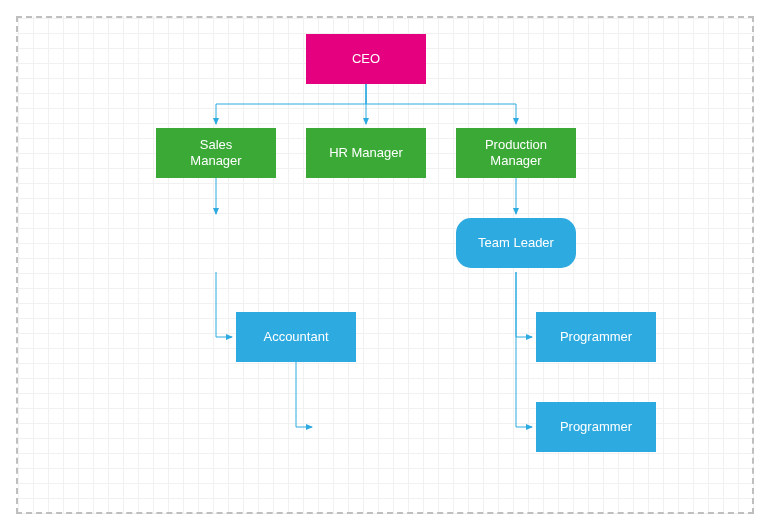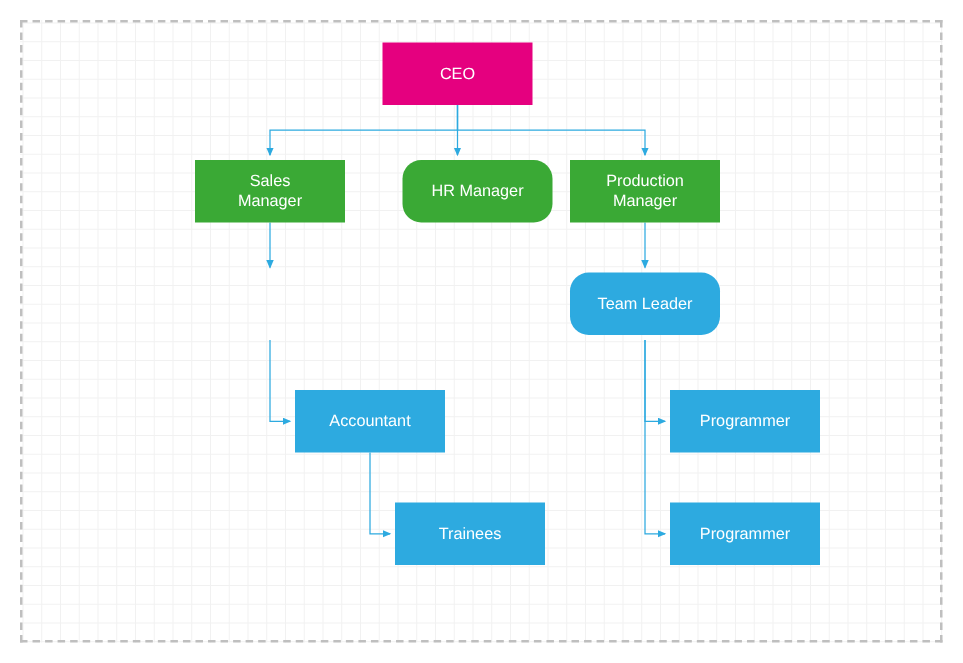--- a/index.html
+++ b/index.html
@@ -81,38 +81,35 @@
     </g>
   </svg>
 
   <div class="node pink" style="left:288px; top:16px;">
     <span>CEO</span>
   </div>
 
   <div class="node green" style="left:138px; top:110px;">
     <span>Sales Manager</span>
   </div>
-  <div class="node green" style="left:304px; top:110px;border-radius:15px;">
+  <div class="node green" style="left:288px; top:110px;">
     <span>HR Manager</span>
   </div>
   <div class="node green" style="left:438px; top:110px;">
     <span>Production Manager</span>
   </div>
 
   <div class="node blue" style="left:438px; top:200px;border-radius:15px;">
     <span>Team Leader</span>
   </div>
 
   <div class="node blue" style="left:218px; top:294px;">
     <span>Accountant</span>
   </div>
   <div class="node blue" style="left:518px; top:294px;">
     <span>Programmer</span>
   </div>
 
-  <div class="node blue" style="left:298px; top:384px;">
-    <span>Trainees</span>
-  </div>
   <div class="node blue" style="left:518px; top:384px;">
     <span>Programmer</span>
   </div>
 
 </div>
 
 </body></html>

